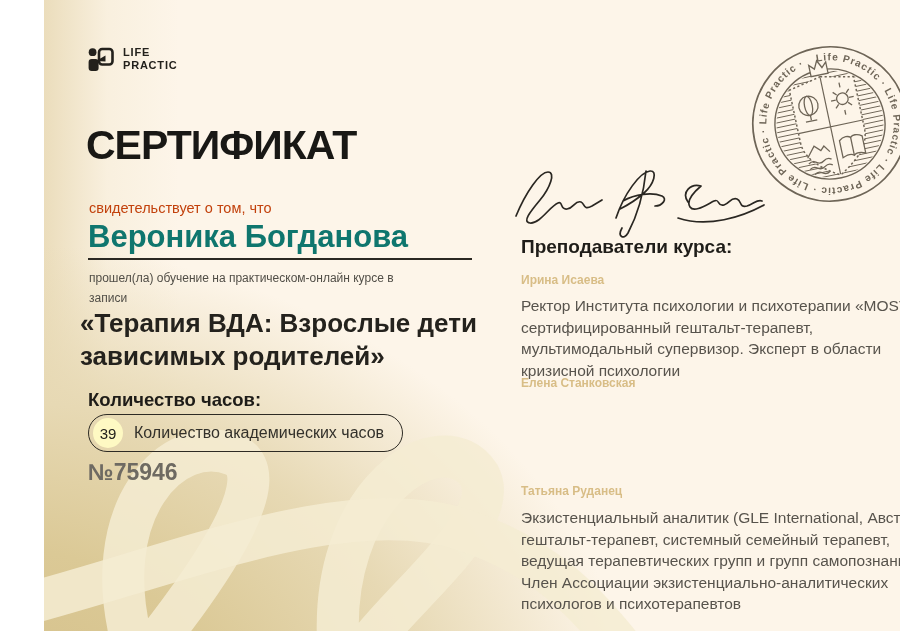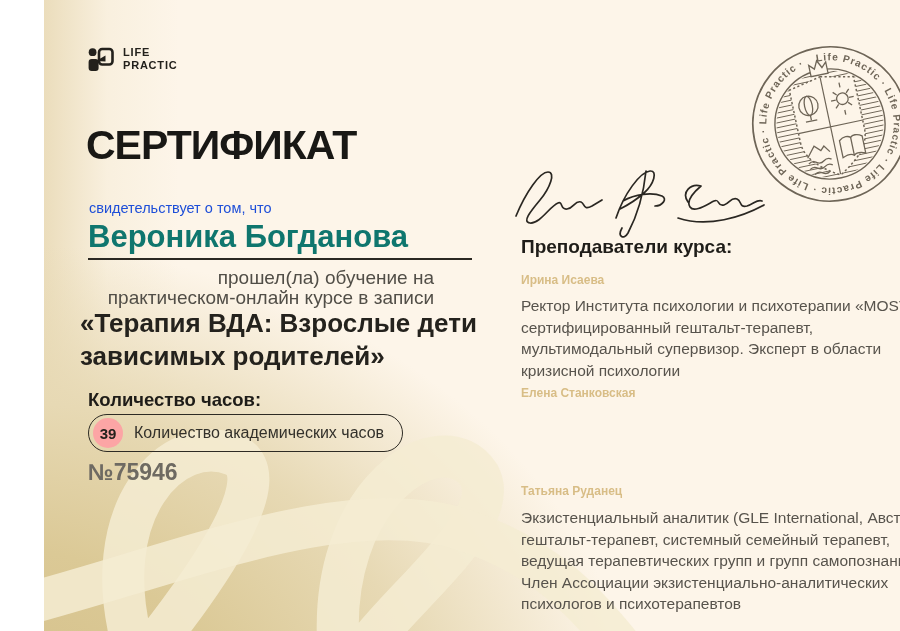--- a/index.html
+++ b/index.html
@@ -17,50 +17,50 @@
       radial-gradient(950px 720px at -8% 118%, #D3BE87 0%, #DBC996 28%, #E7D9B4 48%, rgba(253,245,233,0) 70%),
       linear-gradient(to right, rgba(220,201,150,0.55) 0%, rgba(236,224,190,0.25) 7%, rgba(253,245,233,0) 15%);
   }
   .watermark { position:absolute; left:-60px; top:360px; pointer-events:none; }
   .watermark path { fill:none; stroke:#F4ECD2; stroke-width:42; stroke-linecap:round; opacity:.85; }
 
   
   .logo { position:absolute; left:44px; top:46px; display:flex; gap:8px; align-items:center; }
   .logo-text { font-size:11px; font-weight:800; letter-spacing:.8px; line-height:1.15; color:#23211C; }
   .title { position:absolute; left:42px; top:122px; font-size:41px; font-weight:800; letter-spacing:-1px; color:#191815; }
-  .statement { position:absolute; left:45px; top:200px; font-size:14.5px; color:#1d4ed8; }
+  .statement { position:absolute; left:45px; top:200px; font-size:14.5px; color:#c2410c; }
   .recipient { position:absolute; left:44px; top:219px; font-size:31px; font-weight:700; color:#0f766e; }
   .recipient-underline { position:absolute; left:44px; top:258px; width:384px; height:2px; background:#2B2822; }
-  .course-intro { position:absolute; left:45px; top:268px; width:345px; font-size:19px; line-height:20px; color:#514E47;text-align:right; }
+  .course-intro { position:absolute; left:45px; top:268px; width:345px; font-size:12px; line-height:20px; color:#514E47; }
   .course-title { position:absolute; left:36px; top:307px; width:430px; font-size:26px; font-weight:700; line-height:33px; color:#24221D; }
   .hours-heading { position:absolute; left:44px; top:389px; font-size:18.5px; font-weight:700; color:#1E1C18; }
   .hours-pill {
     position:absolute; left:44px; top:414px; height:38px;
     border:1.6px solid #2E2B24; border-radius:19px;
     display:inline-flex; align-items:center; gap:11px; padding:0 18px 0 4px;
   }
   .hours-value {
-    width:30px; height:30px; border-radius:50%; background:#fca5a5;
+    width:30px; height:30px; border-radius:50%; background:#fef9c3;
     display:flex; align-items:center; justify-content:center;
-    font-size:15px; font-weight:700; color:#23211C;
+    font-size:15px; font-weight:400; color:#23211C;
   }
   .hours-label { font-size:16px; color:#33312B; }
   .cert-number { position:absolute; left:44px; top:459px; font-size:23px; font-weight:700; color:#6E6A62; }
 
   
   .signatures { position:absolute; left:468px; top:156px; }
   .signatures path { fill:none; stroke:#2A2722; stroke-width:1.7; stroke-linecap:round; stroke-linejoin:round; }
   .seal { position:absolute; left:704px; top:42px; width:164px; height:164px; transform:rotate(-12deg); }
   .seal * { vector-effect:non-scaling-stroke; }
 
   .teachers-heading { position:absolute; left:477px; top:236px; font-size:19px; font-weight:700; color:#1F1D19; }
   .teacher-name { position:absolute; left:477px; font-size:12px; font-weight:700; color:#D8BD86; }
   .teacher-bio  { position:absolute; left:477px; width:416px; font-size:15.5px; line-height:21.5px; color:#57534C; }
   .t1n { top:273px; } .t1b { top:295px; }
-  .t2n { top:386px;text-align:right; } .t2b { top:401px; }
+  .t2n { top:376px;text-align:right; } .t2b { top:401px; }
   .t3n { top:484px; } .t3b { top:507px; }
 </style>
 </head>
 <body>
 
 <div class="certificate">
 
   <div class="bg-gradient"></div>
 
   <svg class="watermark" width="760" height="300" viewBox="0 0 760 300" aria-hidden="true">

